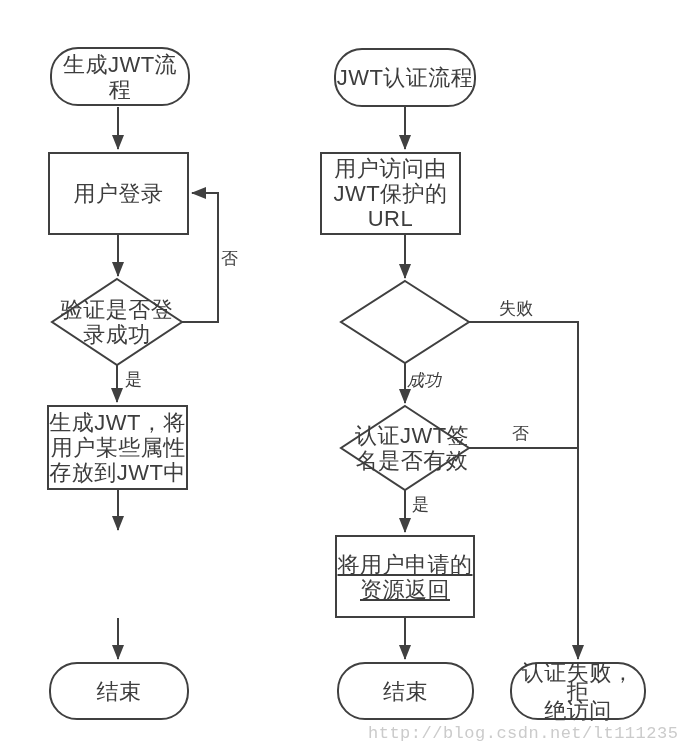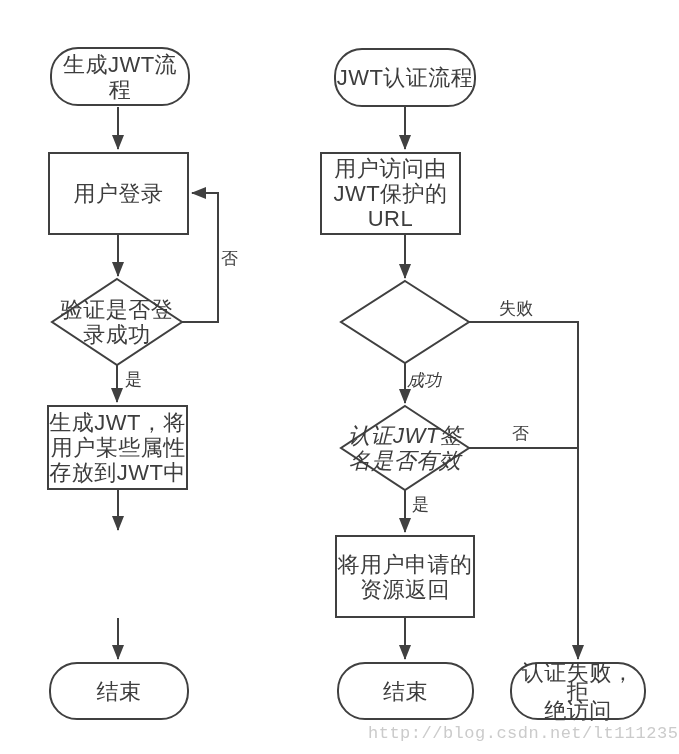--- a/index.html
+++ b/index.html
@@ -111,24 +111,24 @@
 
   <span class="edge-label" style="left:125px; top:368px;">是</span>
 
   <div class="node terminator" style="left:334px; top:48px; width:142px; height:59px;">JWT认证流程</div>
 
   <div class="node box" style="left:320px; top:152px; width:141px; height:83px;">用户访问由
 JWT保护的
 URL</div>
 
 
-  <div class="node diamond-label" style="left:341px; top:418px; width:128px; height:60px;font-style:italic;">认证JWT签
+  <div class="node diamond-label" style="left:348px; top:418px; width:128px; height:60px;">认证JWT签
 名是否有效</div>
 
-  <div class="node box" style="left:335px; top:535px; width:140px; height:83px;">将用户申请的
+  <div class="node box" style="left:335px; top:535px; width:140px; height:83px;text-decoration:underline;">将用户申请的
 资源返回</div>
 
   <div class="node terminator" style="left:337px; top:662px; width:137px; height:58px;">结束</div>
 
   <div class="node terminator" style="left:510px; top:662px; width:136px; height:58px; line-height:19px;">认证失败，拒
 绝访问</div>
 
   <span class="edge-label" style="left:499px; top:297px;">失败</span>
 
   <span class="edge-label" style="left:407px; top:369px;font-style:italic;">成功</span>

